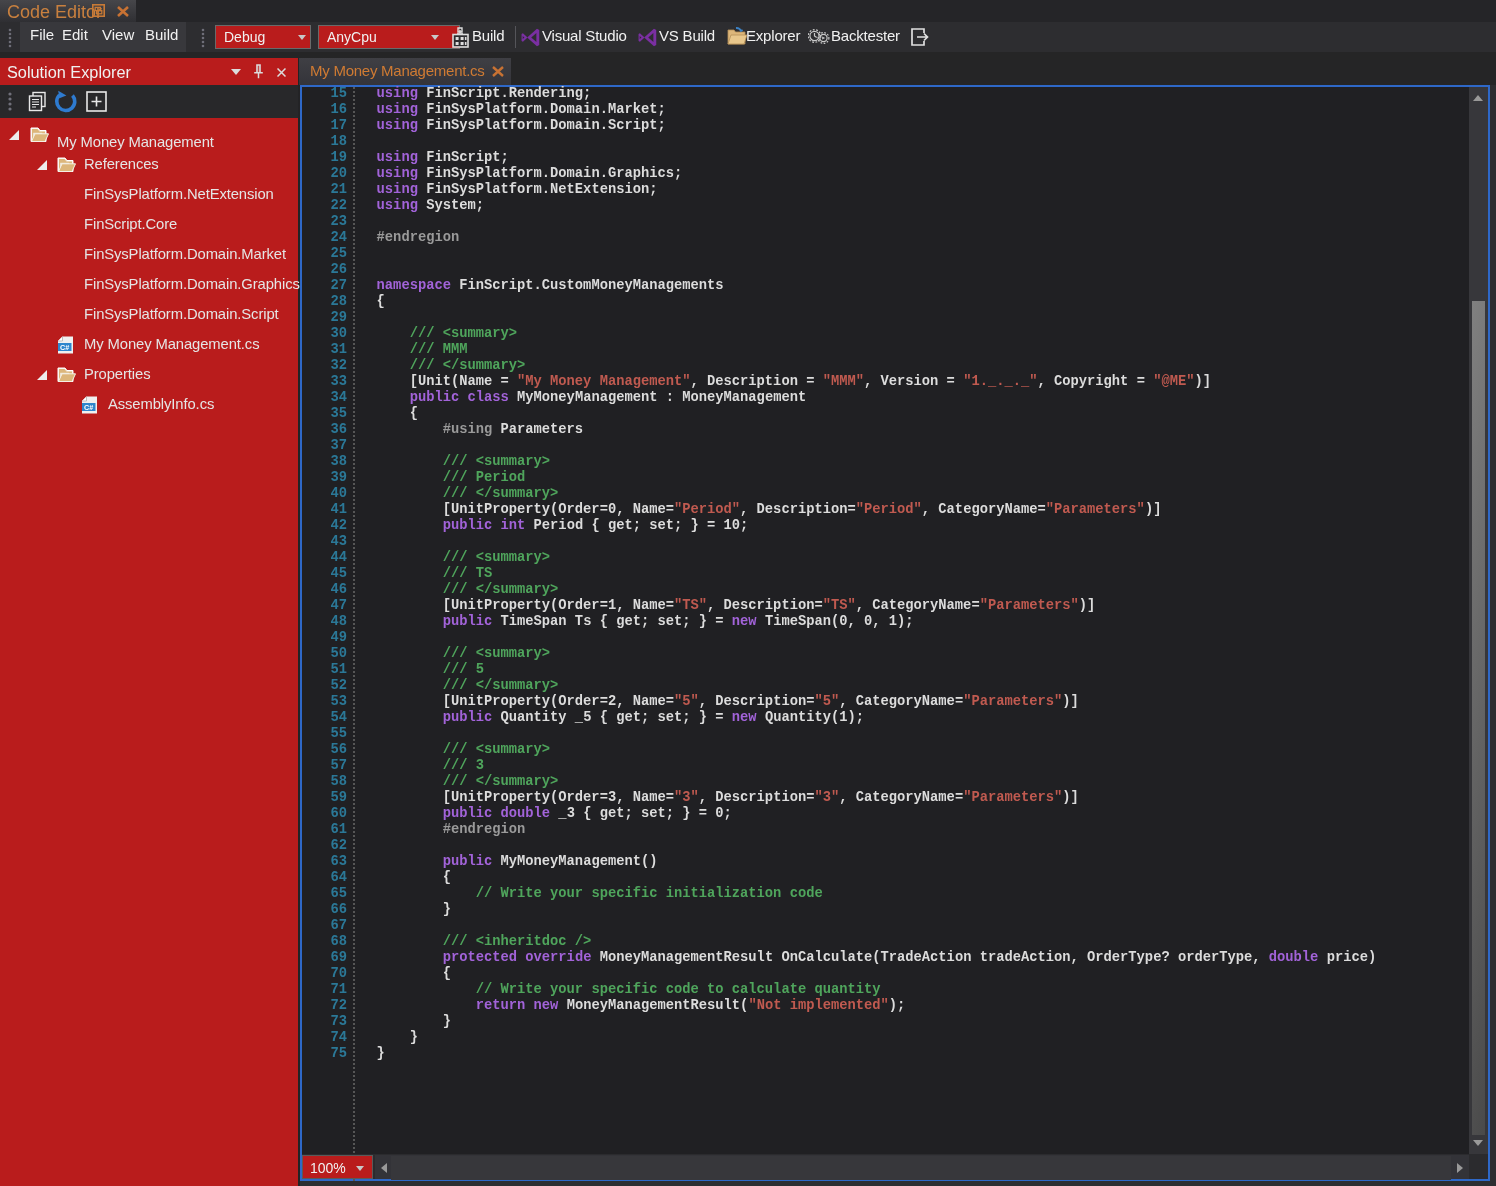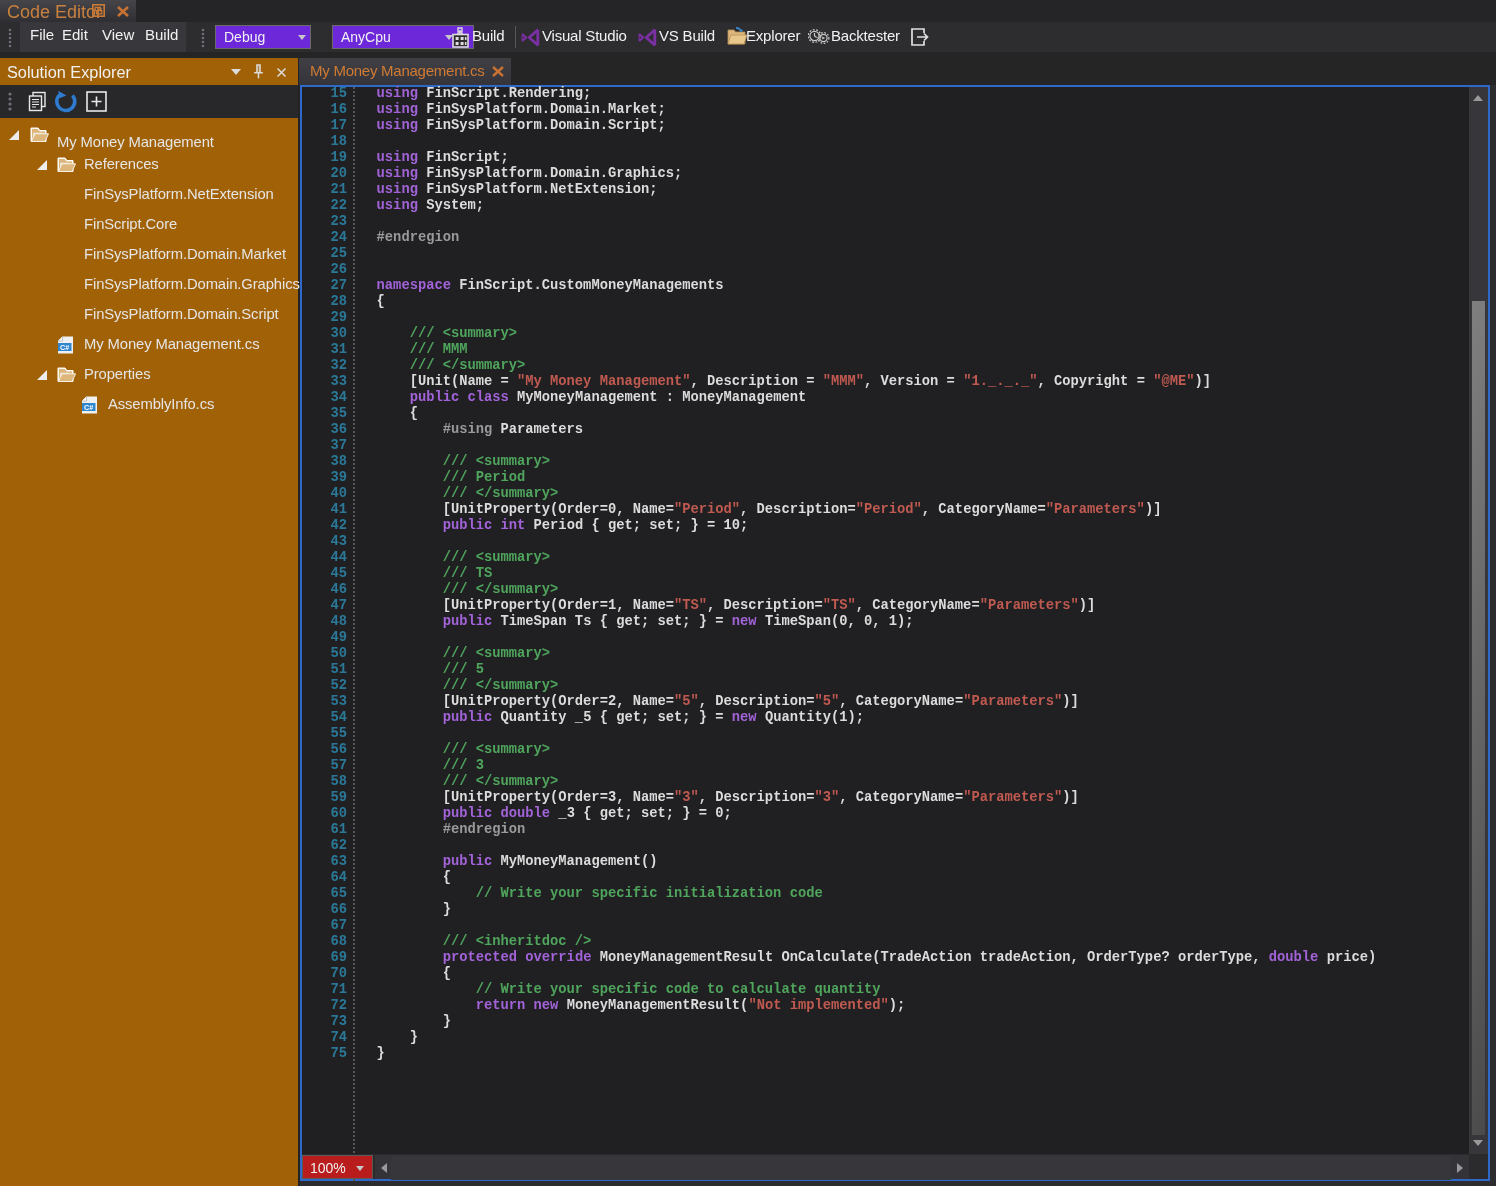--- a/index.html
+++ b/index.html
@@ -5,32 +5,32 @@
 body{font-family:"Liberation Sans",sans-serif;position:relative}
 .abs{position:absolute}
 
 #titlebar{left:0;top:0;width:1496px;height:22px;background:#252528}
 #apptab{left:0;top:0;width:136px;height:22px;background:linear-gradient(#46464a,#2f2f33)}
 #apptitle{left:7px;top:2px;font-size:18px;color:#c8803f}
 
 #menubar{left:0;top:22px;width:1496px;height:30px;background:#2d2d30}
 #menugroup{left:20px;top:0;width:166px;height:30px;background:#38383c}
 .menuitem{top:4px;font-size:15px;color:#f1f1f1}
-.combo{top:3px;height:24px;background:#6d28d9;border:1px solid #6a6a6a;color:#f1f1f1;font-size:14px}
+.combo{top:3px;height:24px;background:#b91c1c;border:1px solid #6a6a6a;color:#f1f1f1;font-size:14px}
 .combo .lbl{position:absolute;left:8px;top:3px}
 .carr{position:absolute;width:0;height:0;border-left:4px solid transparent;border-right:4px solid transparent;border-top:5px solid #c8c8c8;top:9px}
 .tbtxt{top:5px;font-size:15px;color:#f1f1f1;letter-spacing:-0.2px}
 .sep{top:4px;width:1px;height:22px;background:#55555a}
 
 #strip{left:0;top:52px;width:1496px;height:6px;background:#252526}
 #tabrow{left:300px;top:58px;width:1196px;height:27px;background:#252526}
 #doctab{left:-1px;top:0px;width:212px;height:27px;background:linear-gradient(#3f3f44,#34343a)}
 #doctabtxt{left:11px;top:4px;font-size:15px;color:#d07b33;letter-spacing:-0.25px}
 
-#panel{left:0;top:58px;width:298px;height:1128px;background:#a16207}
+#panel{left:0;top:58px;width:298px;height:1128px;background:#b91c1c}
 #paneltitle{left:7px;top:5px;font-size:16.3px;color:#f0f0f0}
 #ptoolbar{left:0;top:27px;width:298px;height:33px;background:#28282a}
 .treetxt{font-size:14.8px;color:#e5e5e5;white-space:pre;letter-spacing:-0.1px}
 
 #editor{left:300px;top:85px;width:1190px;height:1096px;background:#202023;border:2px solid #2e68c8}
 #vscroll{right:0px;top:0px;width:19px;height:1067px;background:#37373b}
 #vthumb{left:3px;top:214px;width:13px;height:834px;background:linear-gradient(100deg,#808080,#4a4a4a)}
 #hscrollrow{left:0px;top:1067px;width:1186px;height:25px;background:#2b2b2e}
 #zoombox{left:0px;top:1px;width:71px;height:24px;border:1px solid #5a5a5a;background:#b91c1c}
 #zoomtxt{left:7px;top:4px;font-size:14px;color:#f1f1f1}
@@ -82,21 +82,21 @@
         <circle cx="2" cy="6" r="1.3"></circle>
         <circle cx="2" cy="10" r="1.3"></circle>
         <circle cx="2" cy="14" r="1.3"></circle>
         <circle cx="2" cy="18" r="1.3"></circle>
       </g>
     </svg>
  <div class="abs combo" style="left:215px;width:96px">
       <span class="lbl">Debug</span>
       <span class="carr" style="left:82px"></span>
     </div>
- <div class="abs combo" style="left:332px;width:142px">
+ <div class="abs combo" style="left:318px;width:142px">
       <span class="lbl">AnyCpu</span>
       <span class="carr" style="left:112px"></span>
     </div>
  <svg class="abs" style="left:452px;top:5px" width="20" height="21" viewBox="0 0 20 21">
       <path d="M6 1 h4 v4 h-4 z" fill="none" stroke="#ddd" stroke-width="1.4"></path>
       <path d="M8 3 v5 M5.5 6 L8 9 L10.5 6" stroke="#ddd" stroke-width="1.5" fill="none"></path>
       <rect x="1" y="7.5" width="15" height="12.5" fill="#2d2d30" stroke="#ddd" stroke-width="1.6"></rect>
       <g fill="#ddd">
         <rect x="3.6" y="10" width="3" height="3"></rect>
         <rect x="8.6" y="10" width="3" height="3"></rect>

